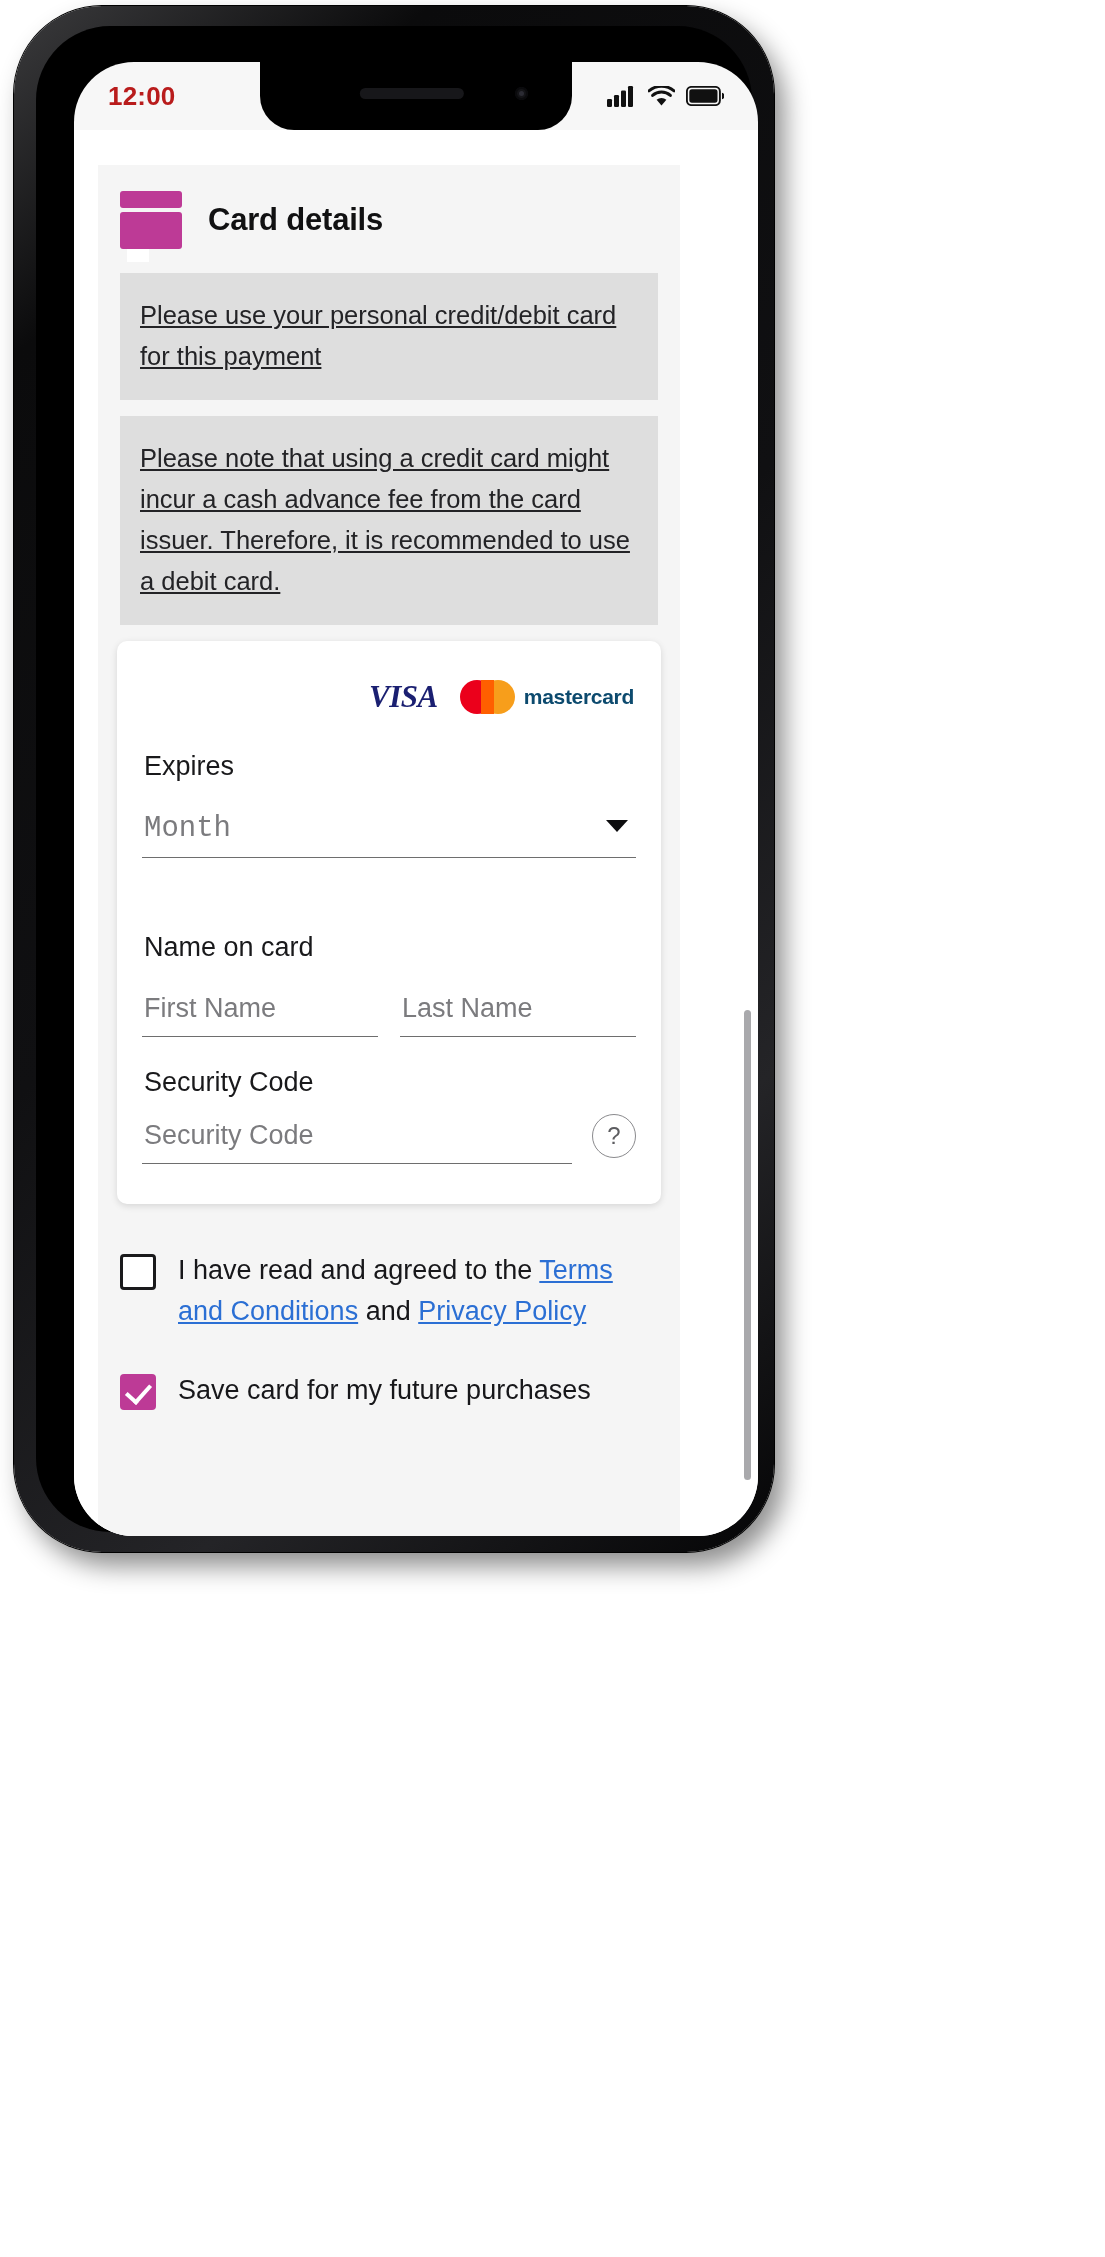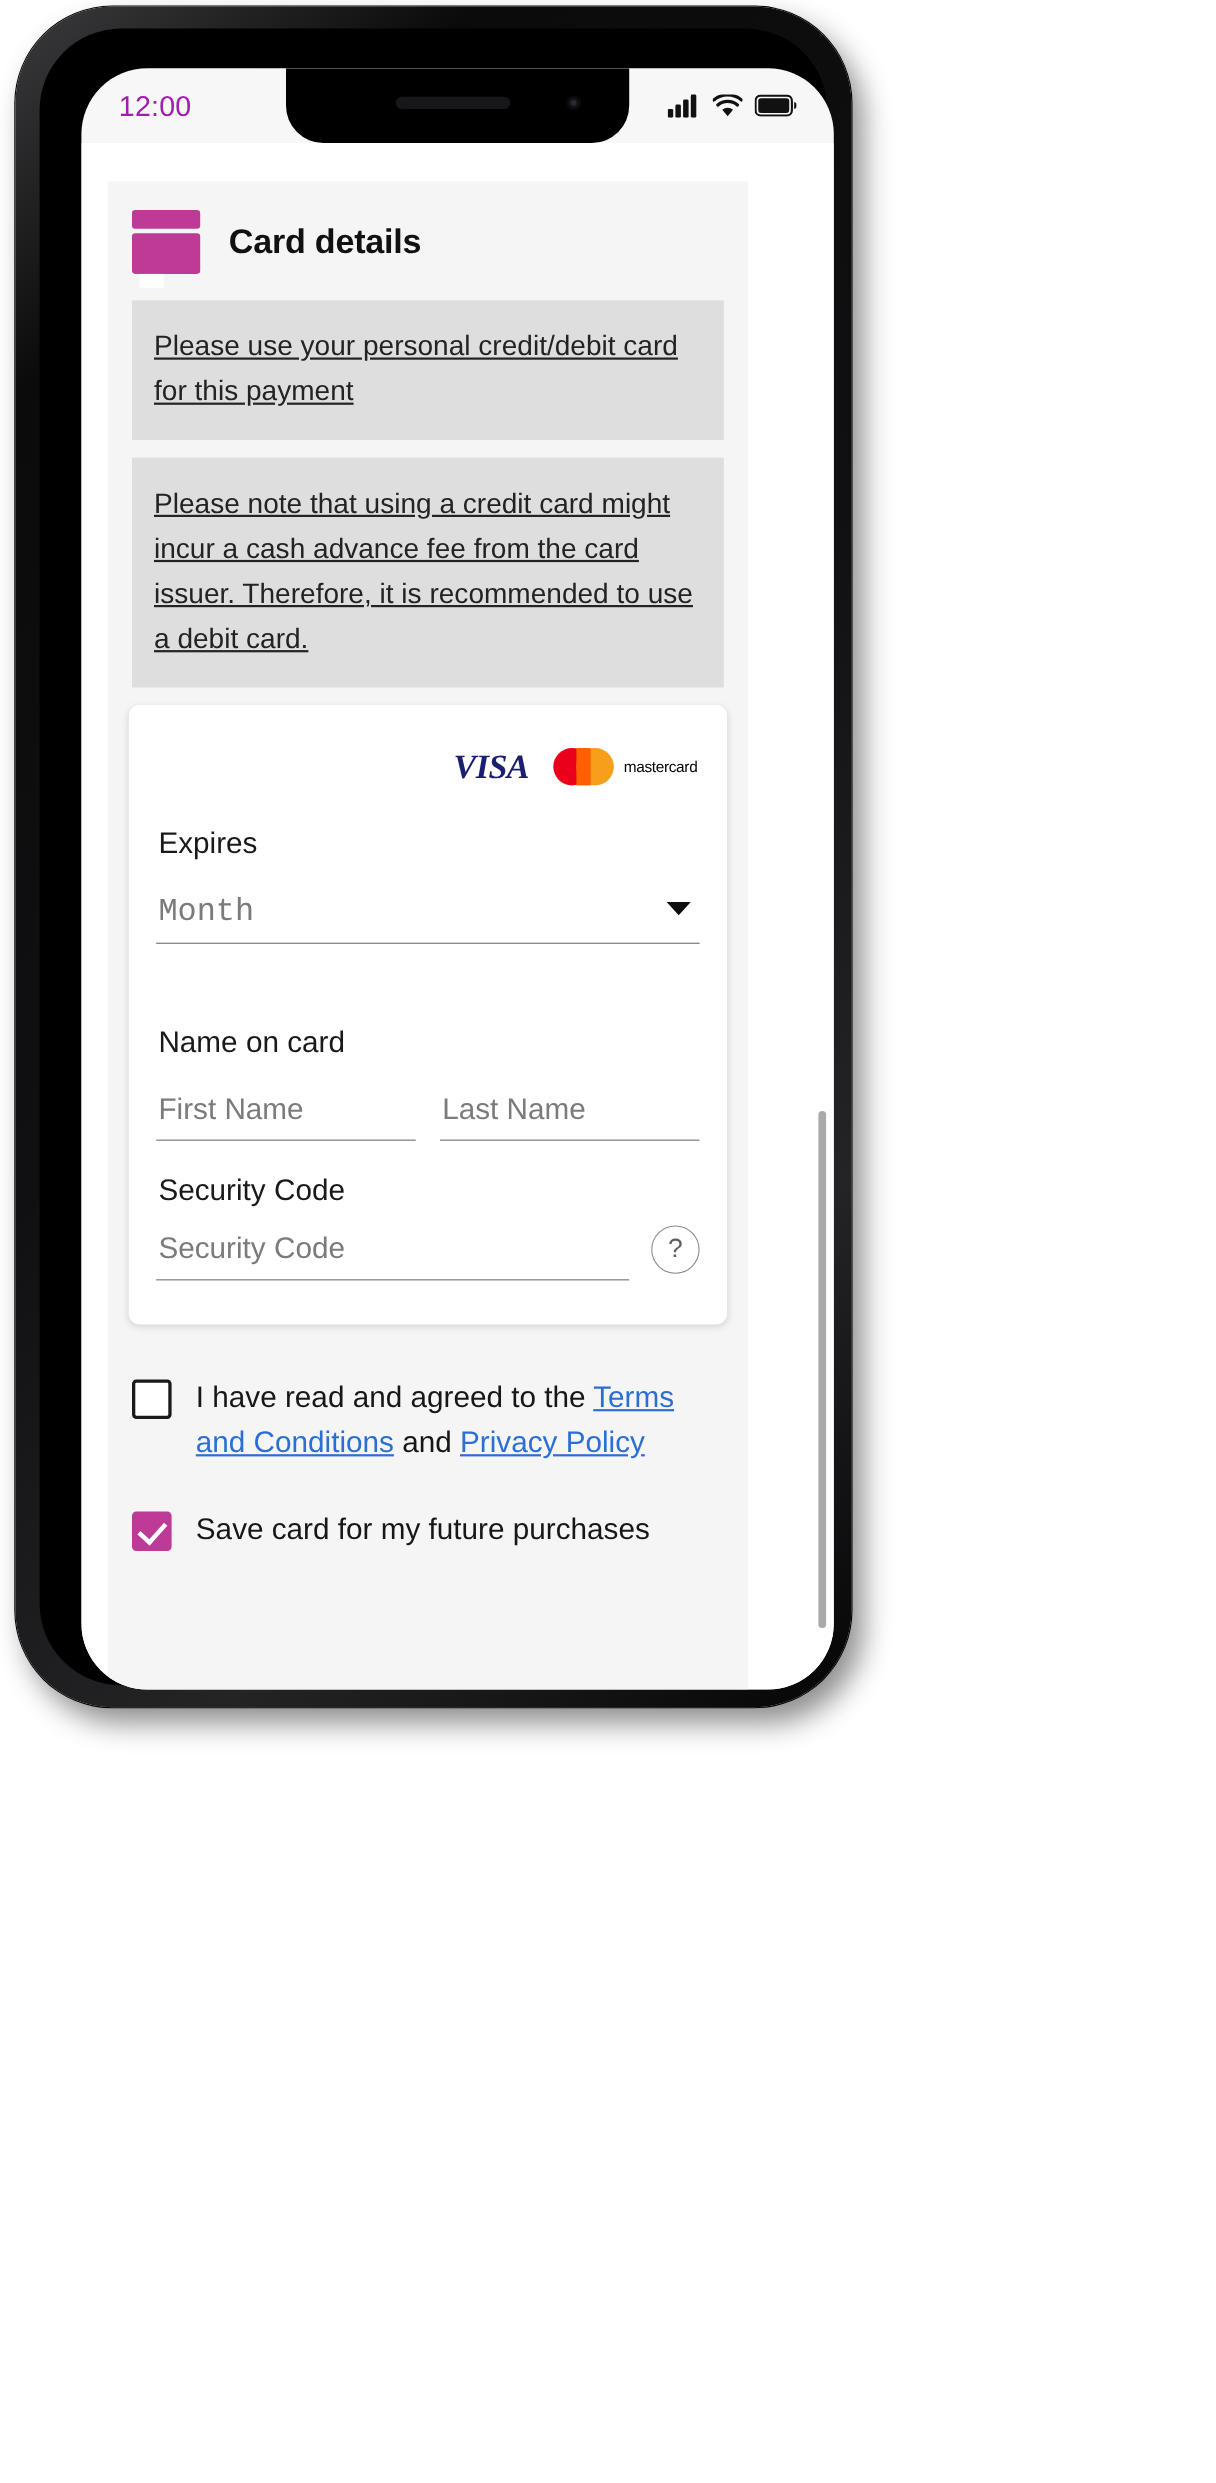--- a/index.html
+++ b/index.html
@@ -90,22 +90,22 @@
     width: 100%;
     height: 68px;
     display: flex;
     align-items: center;
     justify-content: space-between;
     padding: 0 34px 0 34px;
     z-index: 30;
   }
   .status-time {
     font-size: 26px;
-    font-weight: 400;
-    color: #a21caf;
+    font-weight: 700;
+    color: #b91c1c;
     letter-spacing: .2px;
   }
   .status-icons {
     display: flex;
     align-items: center;
     gap: 11px;
   }
 
   
   .content {
@@ -205,23 +205,24 @@
     width: 34px; height: 34px; border-radius: 50%;
   }
   .mc-marks .c1 { left: 0; background: #eb001b; }
   .mc-marks .c2 { right: 0; background: #f79e1b; }
   .mc-marks .overlap {
     position: absolute; left: 21px; top: 0;
     width: 13px; height: 34px;
     background: #ff5f00;
   }
   .mc-word {
-    font-size: 14px;
-    color: #000000;
+    font-size: 21px;
+    color: #0c4a6e;
     letter-spacing: -0.3px;
+    font-weight: bold;
   }
 
   .field { margin-bottom: 6px; }
   .underline-input {
     width: 100%;
     border: none;
     border-bottom: 1.6px solid #6e6e6e;
     background: transparent;
     font-family: "Liberation Sans", sans-serif;
     font-size: 27px;

